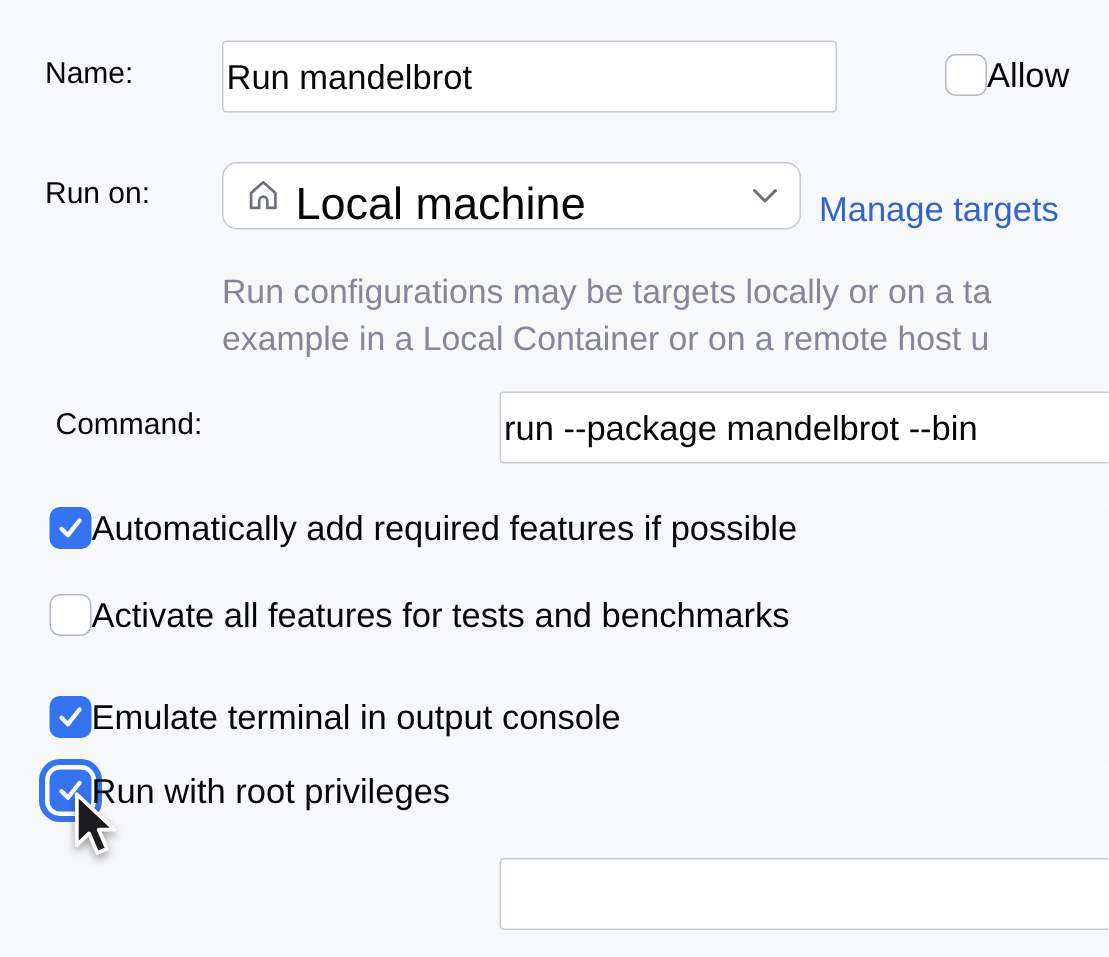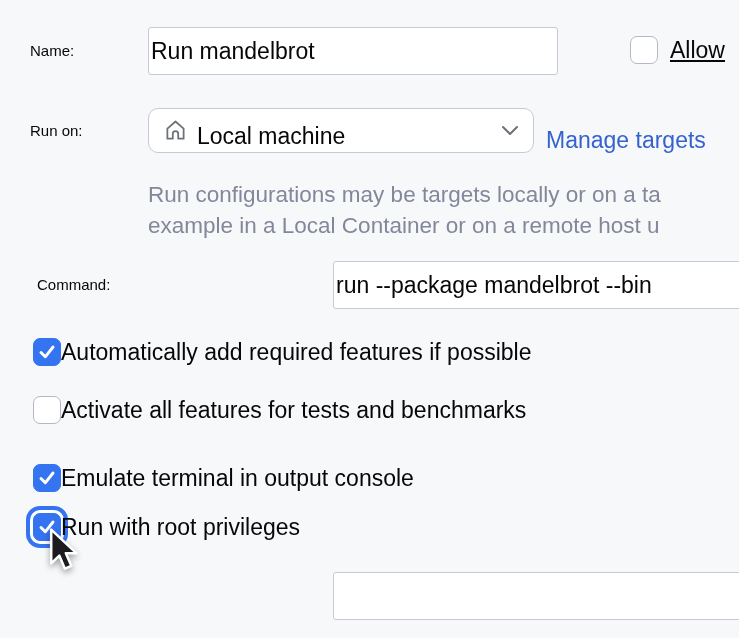--- a/index.html
+++ b/index.html
@@ -15,21 +15,21 @@
   body{font-family:"Liberation Sans",sans-serif;}
   .screen{
     position:relative;
     width:739px;height:638px;
     background:var(--bg);
     overflow:hidden;
     color:var(--text);
   }
   .lbl{
     position:absolute;
-    font-size:15px;
+    font-size:20px;
     color:var(--text);
     transform:translateY(-50%);
     white-space:nowrap;
   }
   .text-input{
     position:absolute;
     box-sizing:border-box;
     height:48px;
     background:#FFFFFF;
     border:1.5px solid var(--input-border);
@@ -47,21 +47,21 @@
     width:386px;height:45px;
     background:#FFFFFF;
     border:1.5px solid var(--input-border);
     border-radius:10px;
     display:flex;align-items:center;
     padding:0 14px;
     gap:9px;
     cursor:default;
   }
   .dropdown .dd-text{
-    font-size:23px;
+    font-size:30px;
     flex:1 1 auto;
     white-space:nowrap;
     overflow:hidden;
     margin-top:12px;
   }
   .link{
     position:absolute;
     left:546px;top:140px;
     transform:translateY(-50%);
     font-size:23px;
@@ -106,21 +106,21 @@
     box-shadow:0 0 0 3px #FFFFFF, 0 0 0 7px var(--accent);
   }
   .cblabel{
     font-size:23px;
     white-space:nowrap;
   }
   .allow-row{
     position:absolute;
     left:630px;top:50px;
     transform:translateY(-50%);
-    display:flex;align-items:center;gap:12px;text-decoration:underline;
+    display:flex;align-items:center;
   }
   .cursor{
     position:absolute;
     left:48px;top:528px;
     width:30px;height:44px;
     filter:drop-shadow(0 3px 3px rgba(0,0,0,0.35));
     pointer-events:none;
     z-index:10;
   }
 </style>

